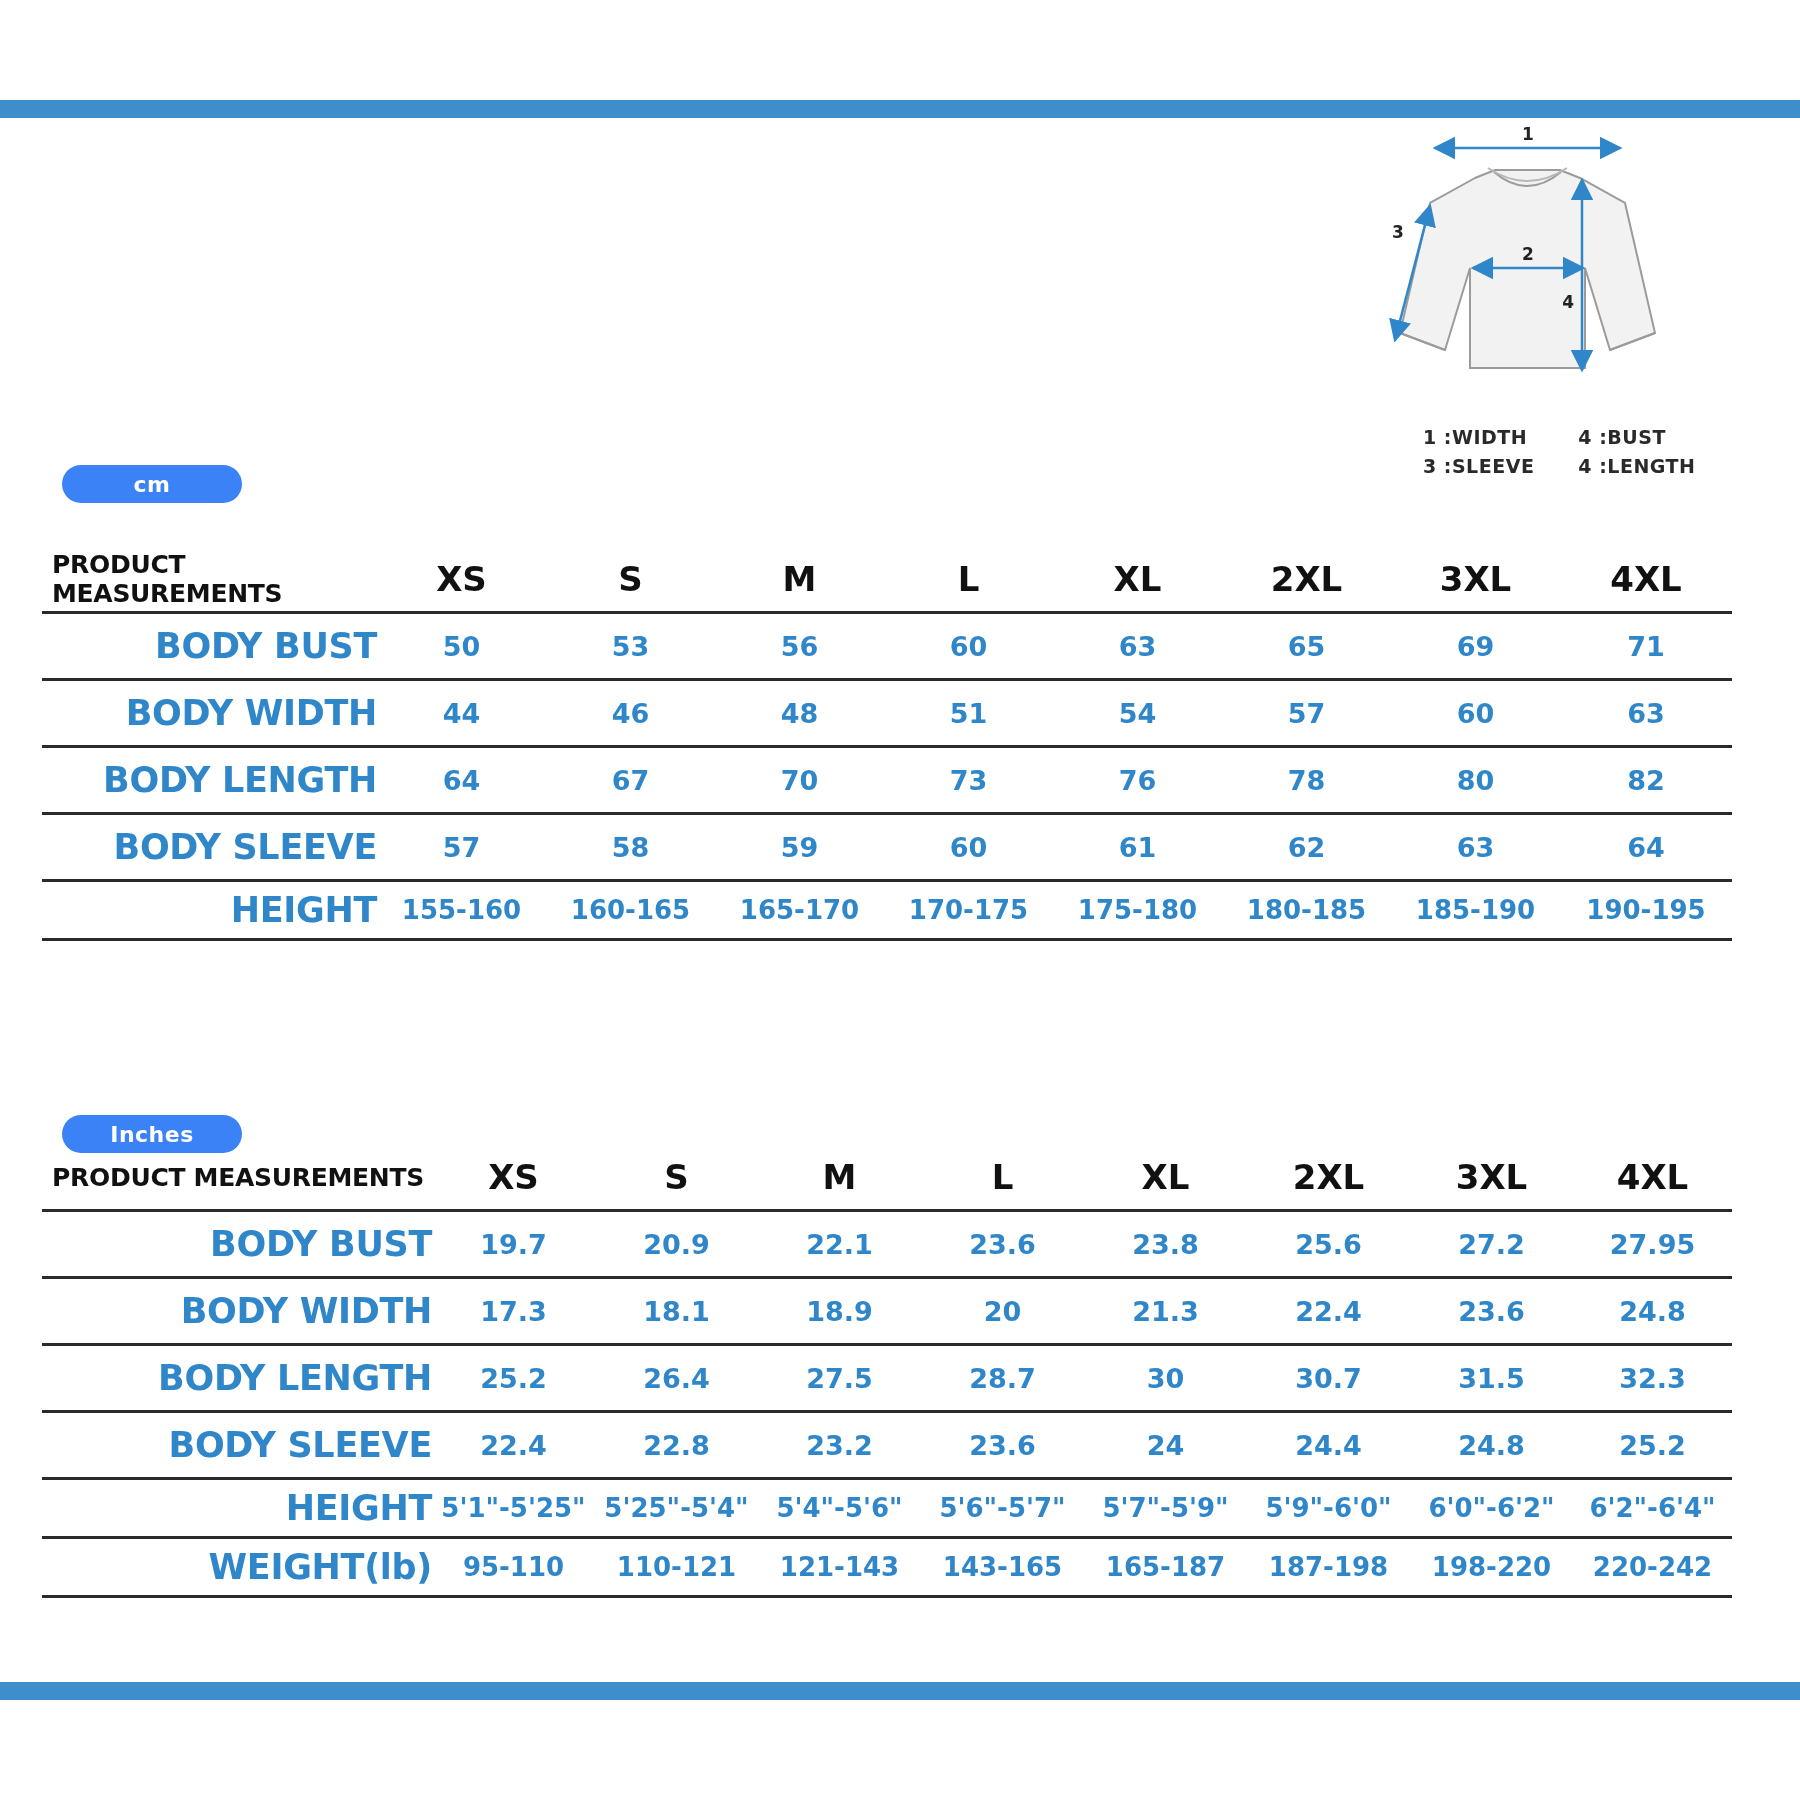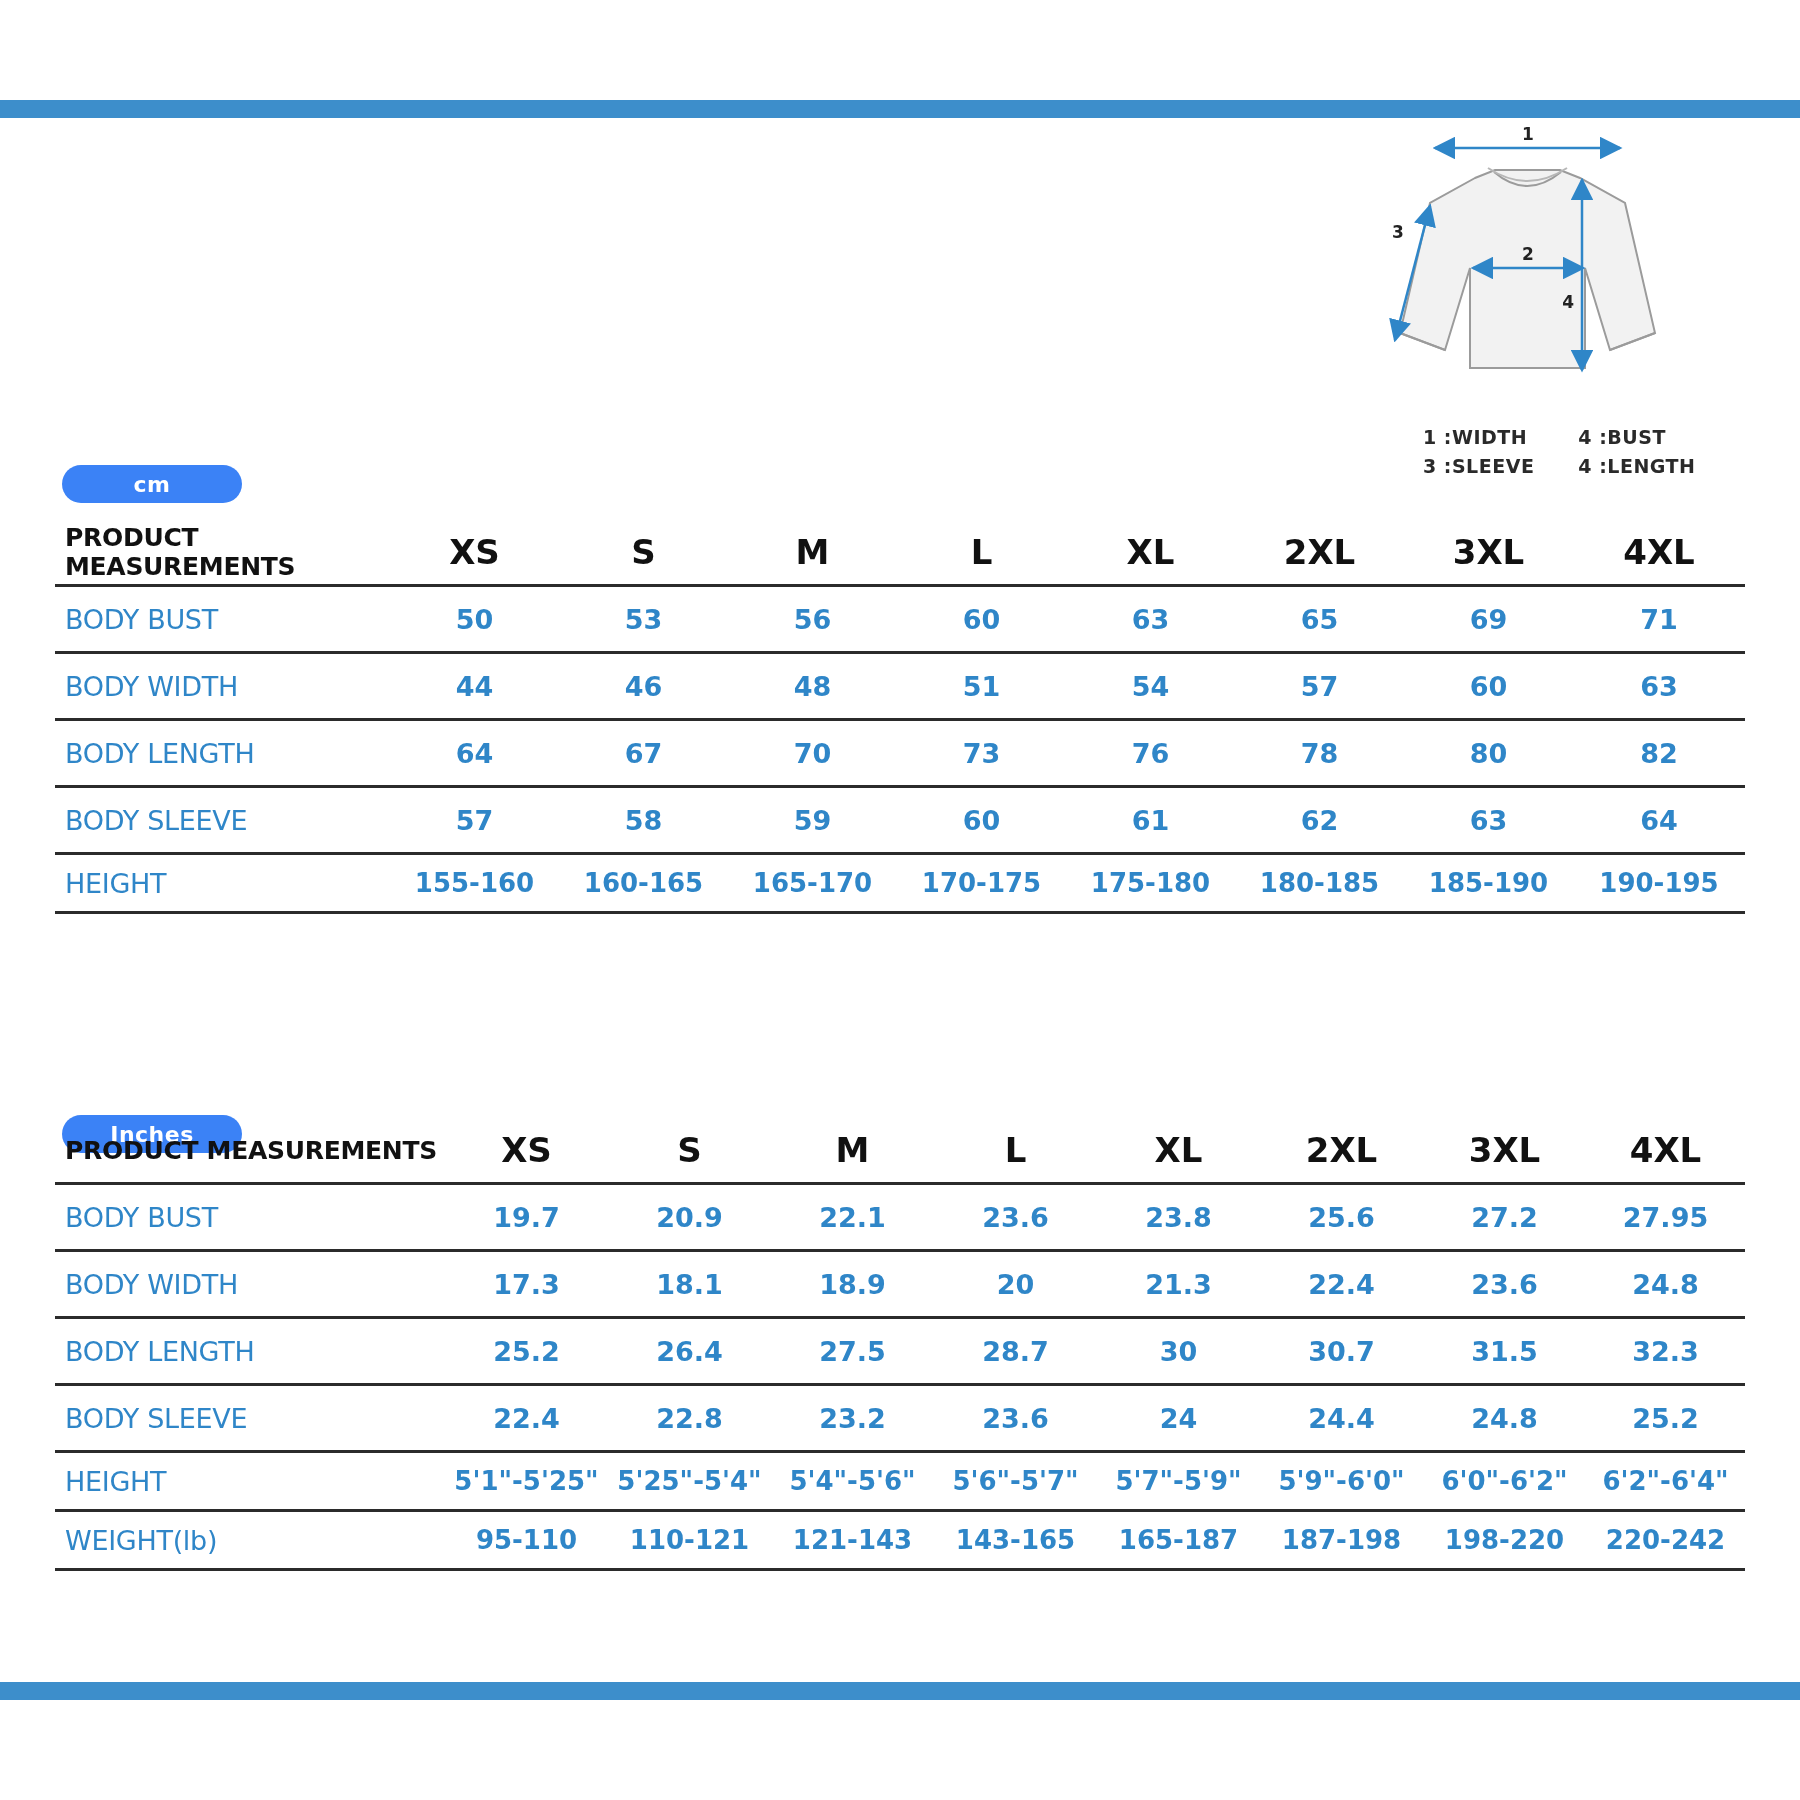--- a/index.html
+++ b/index.html
@@ -121,22 +121,23 @@
     letter-spacing: 0.5px;
   }
   .pill-cm { left: 62px; top: 347px; }
   .pill-in { left: 62px; top: 997px; }
 
   
   table.size-table {
     position: absolute;
     border-collapse: collapse;
     width: 1690px;
-    left: 55px;
+    left: 42px;
     table-layout: fixed;
+    margin-top: 27px;
   }
   table.cm-table { top: 402px; }
   table.in-table { top: 1000px; }
 
   table.size-table th,
   table.size-table td {
     border-top: 3px solid #2b2b2b;
     border-bottom: 3px solid #2b2b2b;
     padding: 0;
     height: 64px;
@@ -155,24 +156,24 @@
     color: #111111;
     width: 335px;
     letter-spacing: -0.3px;
   }
   table.size-table th.head-size {
     font-size: 34px;
     font-weight: bold;
     color: #111111;
   }
   table.size-table td.row-label {
-    text-align: left;
+    text-align: right;
     padding-left: 10px;
-    font-size: 27px;
-    font-weight: normal;
+    font-size: 35px;
+    font-weight: bold;
     color: #2f86c8;
     letter-spacing: -0.3px;
   }
   table.size-table td.val {
     font-size: 27px;
     font-weight: bold;
     color: #2f86c8;
   }
   table.size-table td.val-range {
     font-size: 26px;

